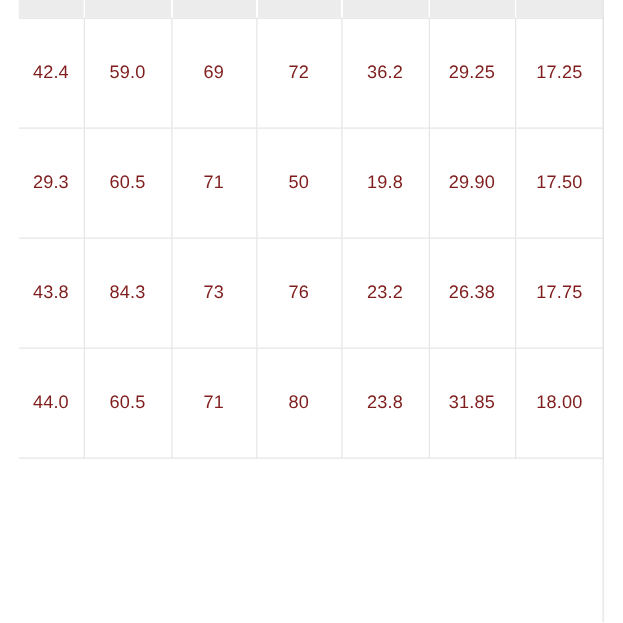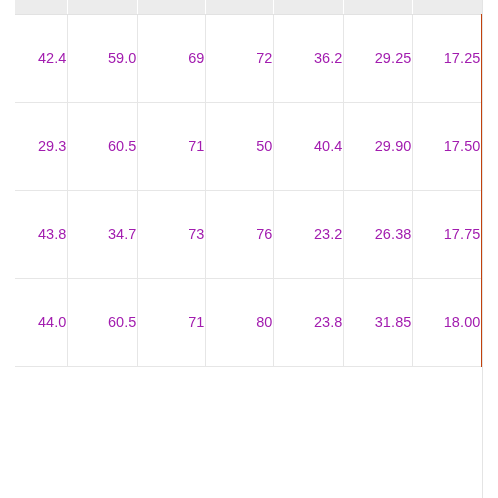--- a/index.html
+++ b/index.html
@@ -67,30 +67,30 @@
   }
   thead th:last-child { border-right: none; }
 
   tbody tr.data-row {
     height: 88px;
   }
 
   tbody td {
     border-right: 1px solid #e6e6e6;
     border-bottom: 1px solid #e6e6e6;
-    text-align: right;
+    text-align: center;
     vertical-align: middle;
     font-size: 14.5px;
-    color: #a21caf;
+    color: #7f1d1d;
     padding: 0;
     background: #ffffff;
     letter-spacing: 0.1px;
   }
   tbody td:last-child {
-    border-right: 5px solid #c2410c;
+    border-right: 1px solid #c2410c;
   }
 
   
   .right-edge {
     position: absolute;
     left: 482px;
     top: 0;
     width: 1px;
     height: 498px;
     background: #e4e4e4;
@@ -139,27 +139,27 @@
           <td>72</td>
           <td>36.2</td>
           <td>29.25</td>
           <td>17.25</td>
         </tr>
         <tr class="data-row">
           <td>29.3</td>
           <td>60.5</td>
           <td>71</td>
           <td>50</td>
-          <td>40.4</td>
+          <td>19.8</td>
           <td>29.90</td>
           <td>17.50</td>
         </tr>
         <tr class="data-row">
           <td>43.8</td>
-          <td>34.7</td>
+          <td>84.3</td>
           <td>73</td>
           <td>76</td>
           <td>23.2</td>
           <td>26.38</td>
           <td>17.75</td>
         </tr>
         <tr class="data-row">
           <td>44.0</td>
           <td>60.5</td>
           <td>71</td>

